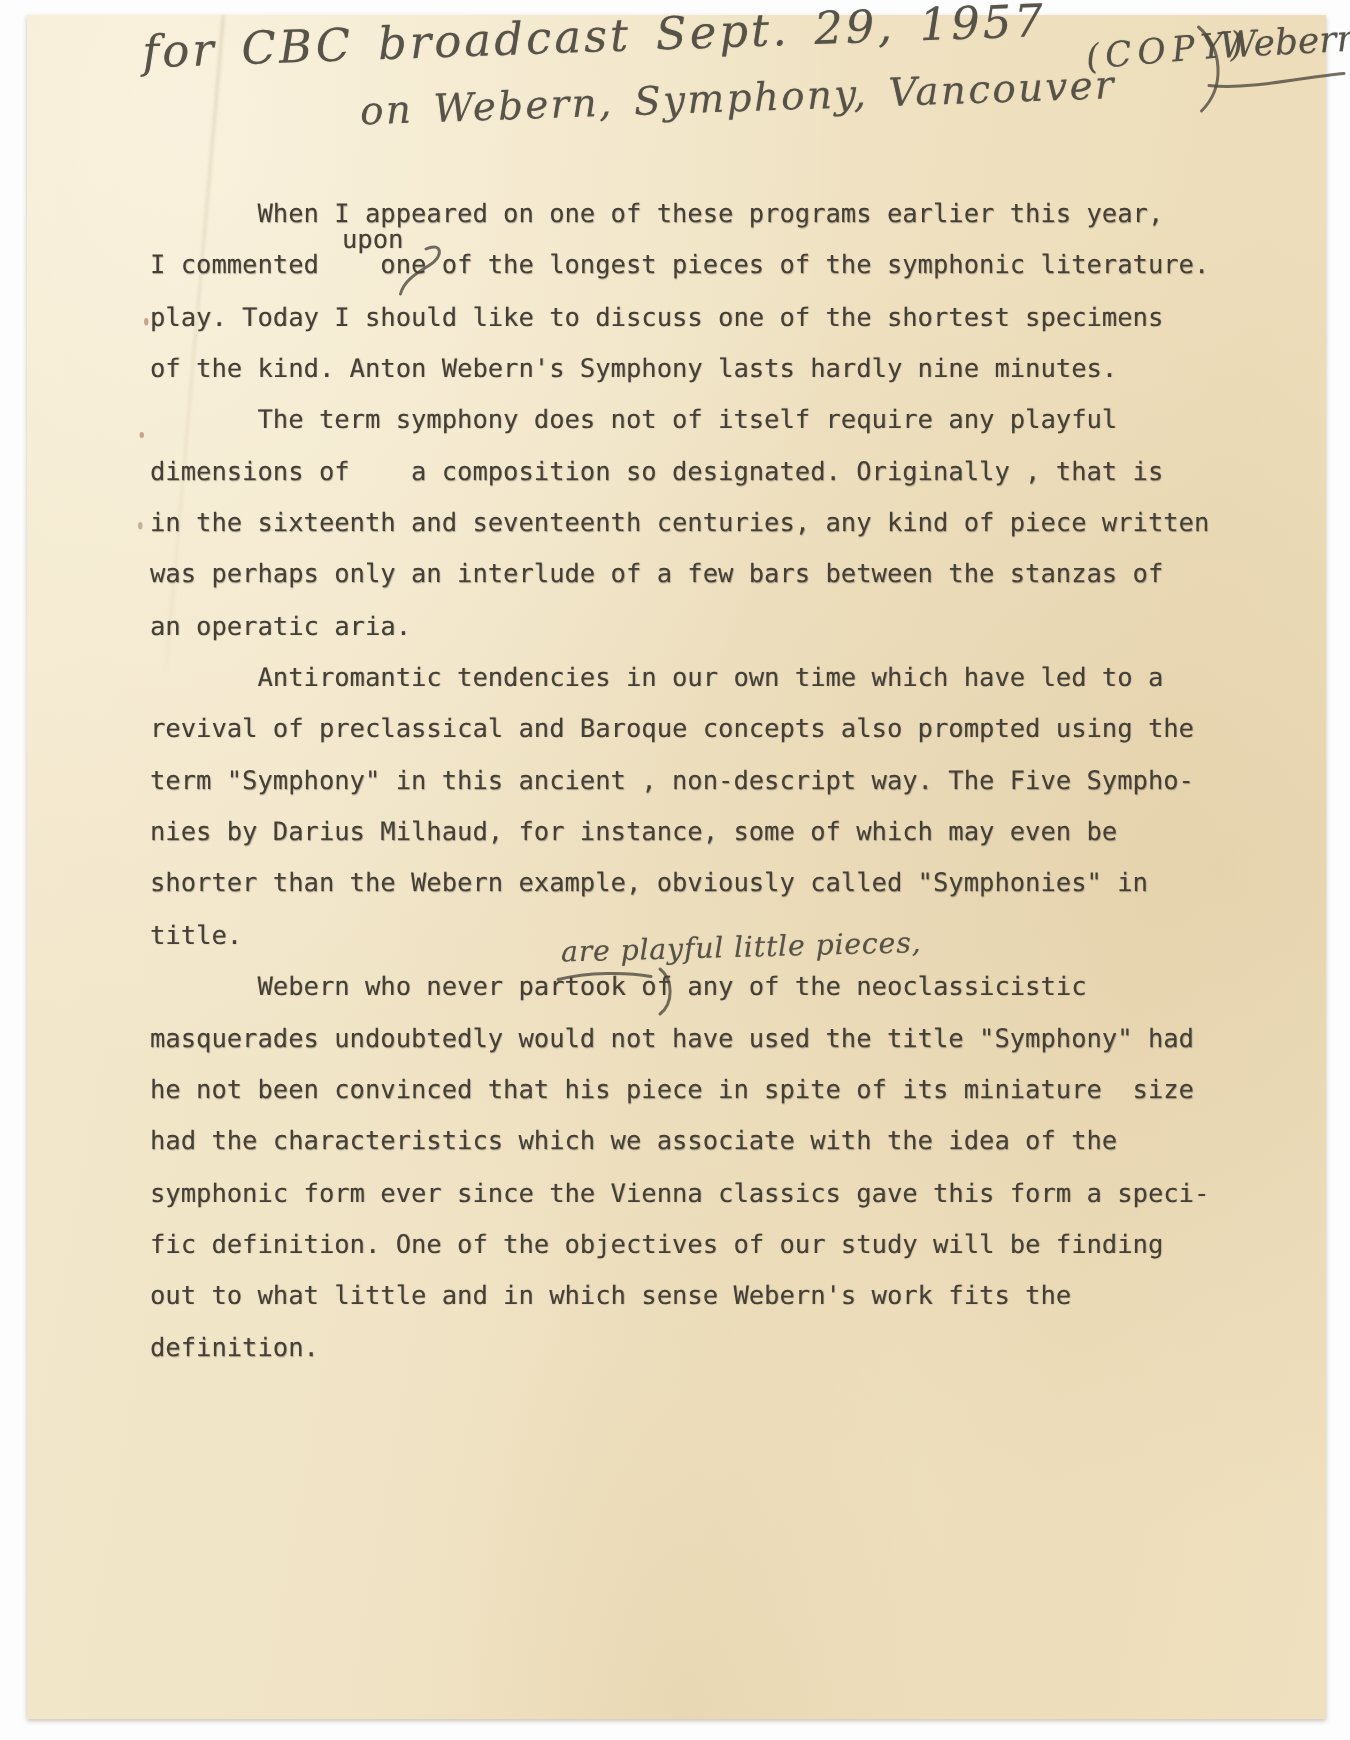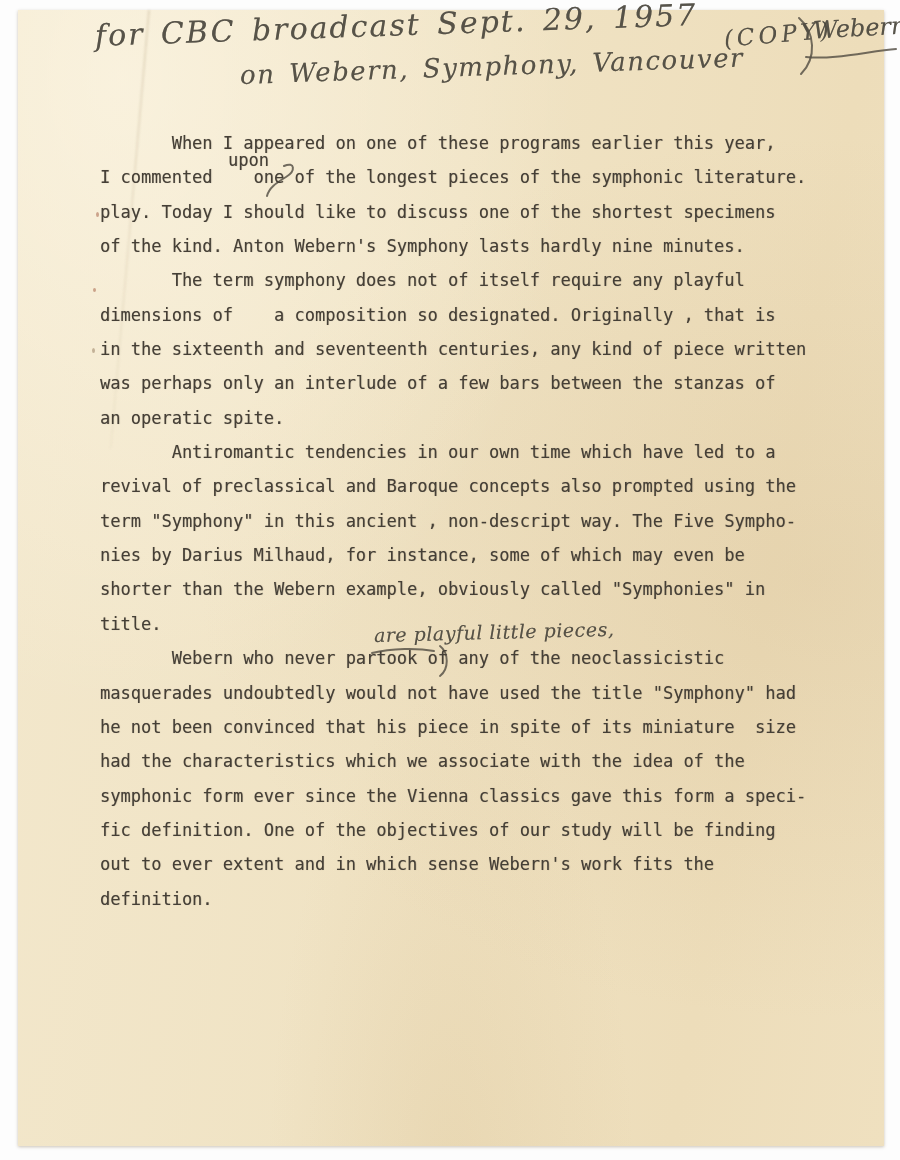--- a/index.html
+++ b/index.html
@@ -107,30 +107,30 @@
 
   <div class="typescript">
       <div class="tline">       When I appeared on one of these programs earlier this year,</div>
       <div class="tline">I commented    one of the longest pieces of the symphonic literature.</div>
       <div class="tline">play. Today I should like to discuss one of the shortest specimens</div>
       <div class="tline">of the kind. Anton Webern's Symphony lasts hardly nine minutes.</div>
       <div class="tline">       The term symphony does not of itself require any playful</div>
       <div class="tline">dimensions of    a composition so designated. Originally , that is</div>
       <div class="tline">in the sixteenth and seventeenth centuries, any kind of piece written</div>
       <div class="tline">was perhaps only an interlude of a few bars between the stanzas of</div>
-      <div class="tline">an operatic spite.</div>
+      <div class="tline">an operatic aria.</div>
       <div class="tline">       Antiromantic tendencies in our own time which have led to a</div>
       <div class="tline">revival of preclassical and Baroque concepts also prompted using the</div>
       <div class="tline">term "Symphony" in this ancient , non-descript way. The Five Sympho-</div>
       <div class="tline">nies by Darius Milhaud, for instance, some of which may even be</div>
       <div class="tline">shorter than the Webern example, obviously called "Symphonies" in</div>
       <div class="tline">title.</div>
       <div class="tline">       Webern who never partook of any of the neoclassicistic</div>
       <div class="tline">masquerades undoubtedly would not have used the title "Symphony" had</div>
       <div class="tline">he not been convinced that his piece in spite of its miniature  size</div>
       <div class="tline">had the characteristics which we associate with the idea of the</div>
       <div class="tline">symphonic form ever since the Vienna classics gave this form a speci-</div>
       <div class="tline">fic definition. One of the objectives of our study will be finding</div>
-      <div class="tline">out to ever extent and in which sense Webern's work fits the</div>
+      <div class="tline">out to what little and in which sense Webern's work fits the</div>
       <div class="tline">definition.</div>
     </div>
 
 </div>
 
 </body></html>

